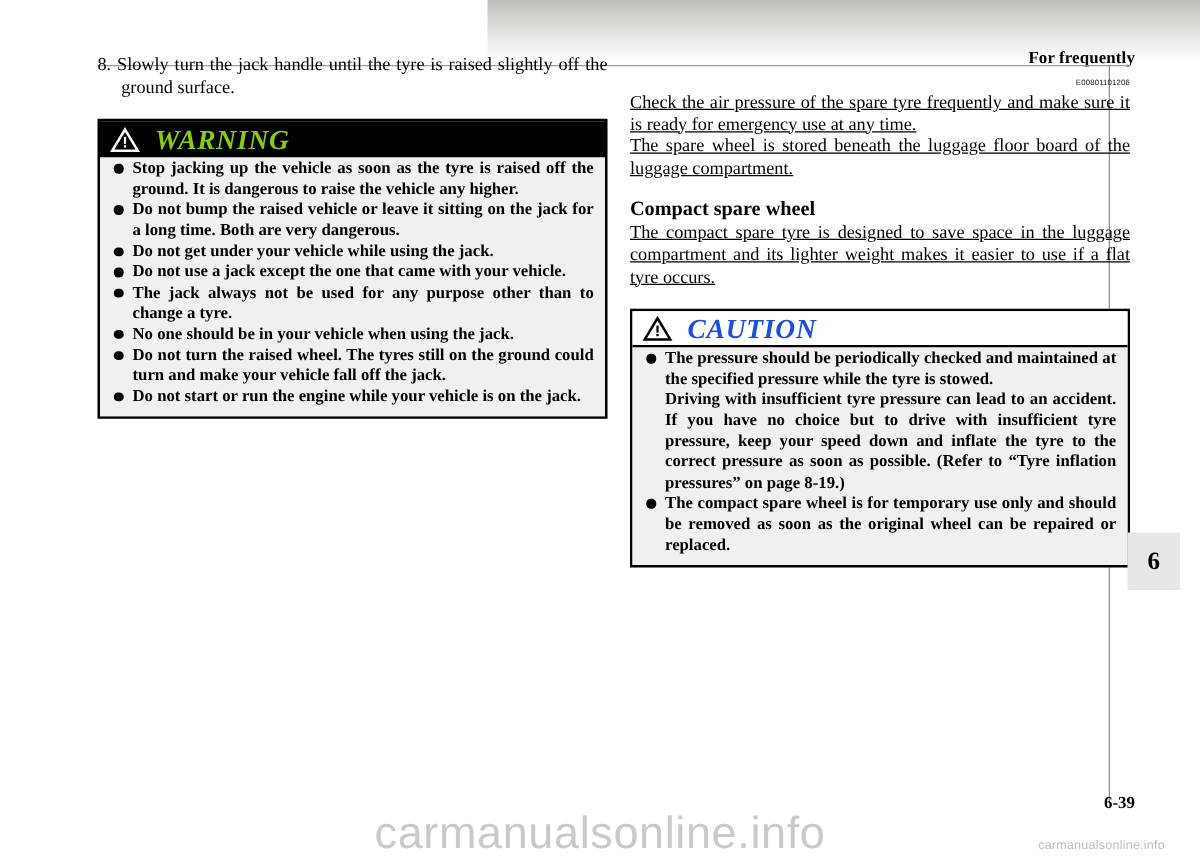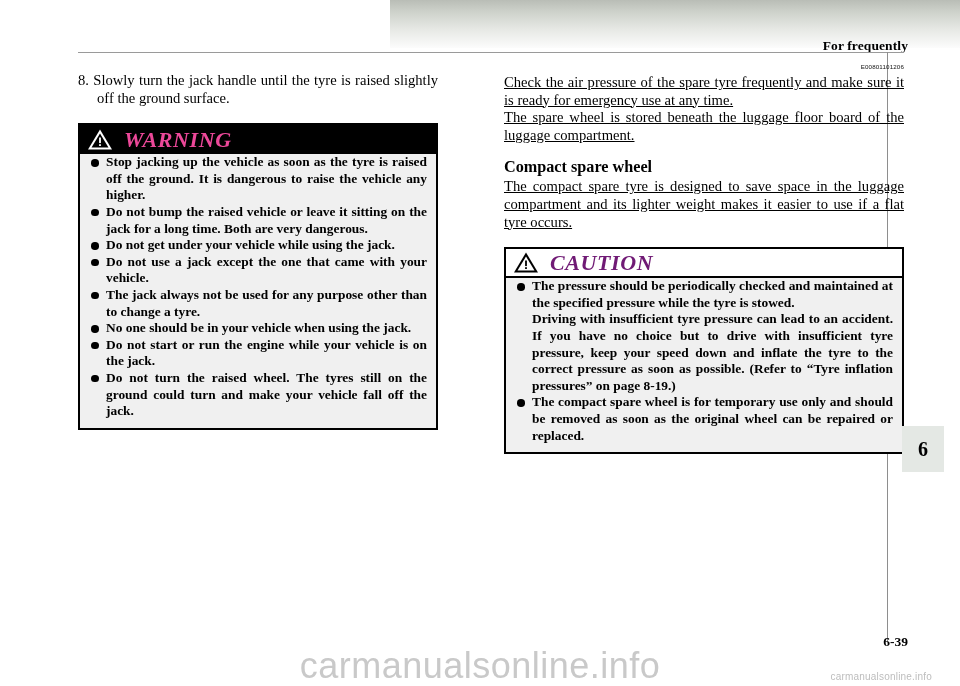--- a/index.html
+++ b/index.html
@@ -41,22 +41,22 @@
     top: 52px;
     width: 826px;
     height: 1px;
     background: #9a9a9a;
   }
 
   
   #col-left {
     position: absolute;
     left: 78px;
-    top: 72px;
-    width: 360px;
+    top: 44px;
+    width: 408px;
   }
   #col-right {
     position: absolute;
     left: 504px;
     top: 60px;
     width: 400px;
   }
 
   
   .body-p {
@@ -114,25 +114,25 @@
   }
   .alert-head {
     display: flex;
     align-items: center;
     height: 29px;
     padding-left: 7px;
     box-sizing: border-box;
   }
   .alert-head.dark {
     background: #000000;
-    color: #ec4899;
+    color: #84cc16;
   }
   .alert-head.light {
     background: #ffffff;
-    color: #701a75;
+    color: #1d4ed8;
     border-bottom: 2px solid #000000;
   }
   .alert-head-label {
     font-family: "Liberation Serif", serif;
     font-weight: bold;
     font-style: italic;
     font-size: 22px;
     letter-spacing: 0.6px;
     margin-left: 11px;
     line-height: 1;
@@ -247,22 +247,22 @@
       </span>
       <span class="alert-head-label">WARNING</span>
     </div>
     <div class="alert-body">
       <p class="alert-item">Stop jacking up the vehicle as soon as the tyre is raised off the ground. It is dangerous to raise the vehicle any higher.</p>
       <p class="alert-item">Do not bump the raised vehicle or leave it sitting on the jack for a long time. Both are very dangerous.</p>
       <p class="alert-item">Do not get under your vehicle while using the jack.</p>
       <p class="alert-item">Do not use a jack except the one that came with your vehicle.</p>
       <p class="alert-item">The jack always not be used for any purpose other than to change a tyre.</p>
       <p class="alert-item">No one should be in your vehicle when using the jack.</p>
+      <p class="alert-item">Do not turn the raised wheel. The tyres still on the ground could turn and make your vehicle fall off the jack.</p>
       <p class="alert-item">Do not start or run the engine while your vehicle is on the jack.</p>
-      <p class="alert-item">Do not turn the raised wheel. The tyres still on the ground could turn and make your vehicle fall off the jack.</p>
     </div>
   </div>
 
 </div>
 
 <div id="col-right">
 
   <div id="spare-wheel-code">E00801101206</div>
 
   <p class="body-p tight">Check the air pressure of the spare tyre frequently and make sure it is ready for emergency use at any time.</p>

